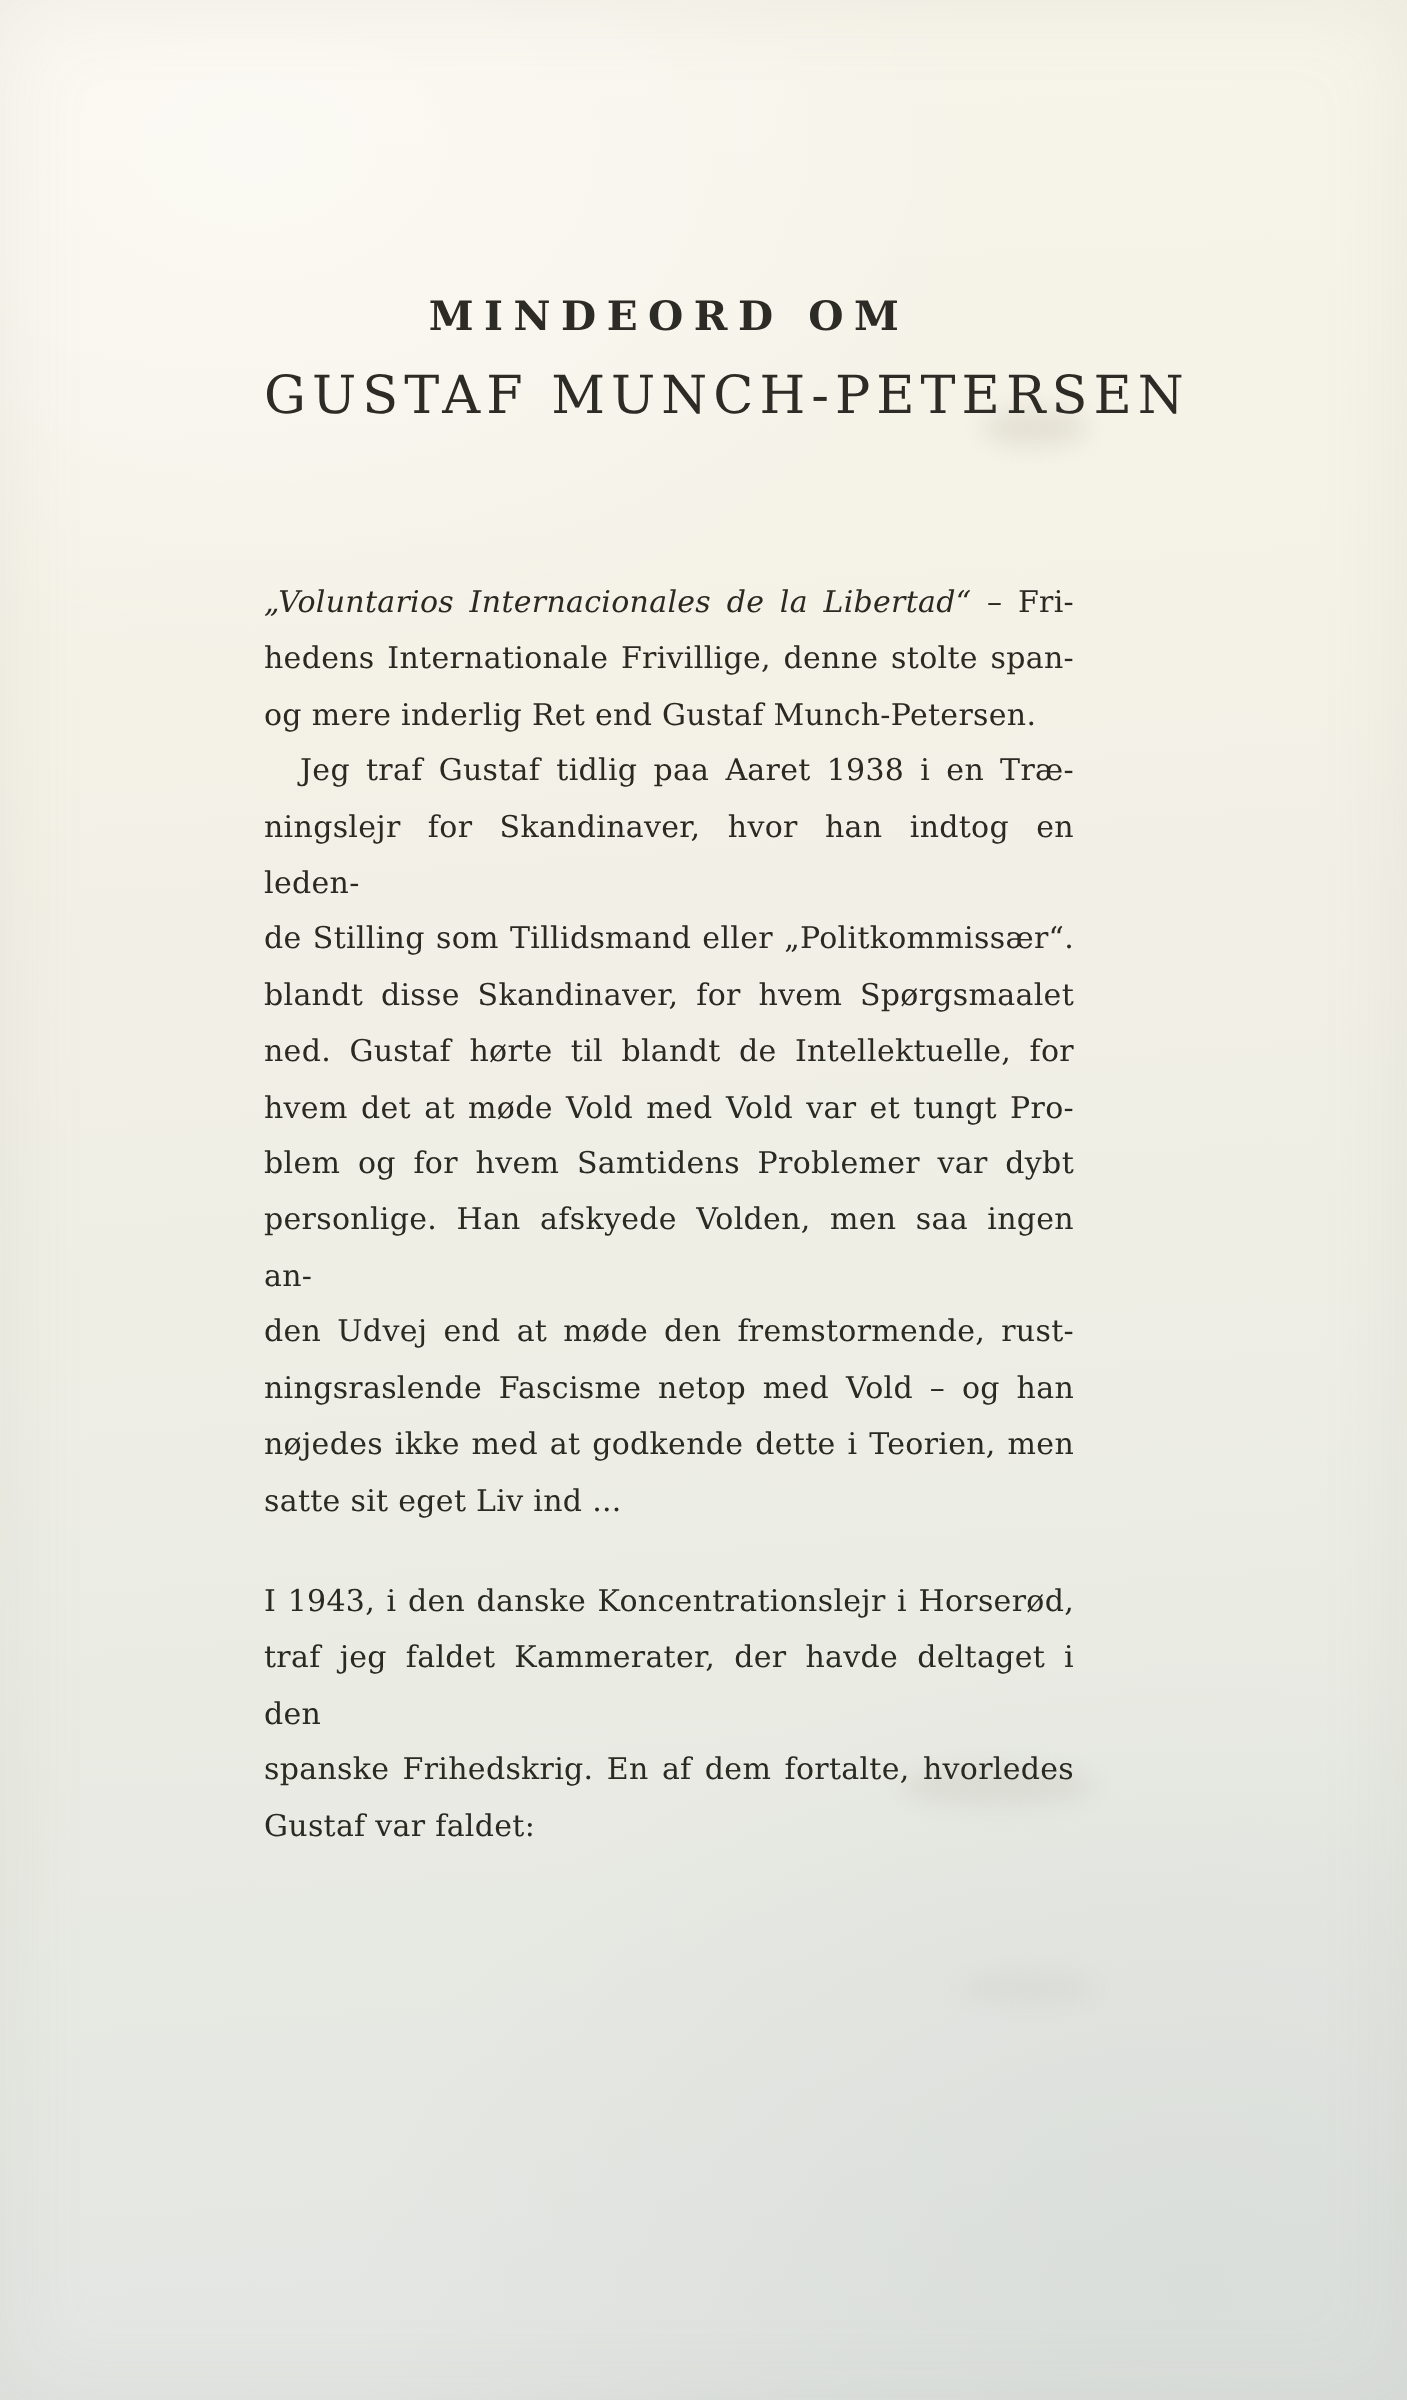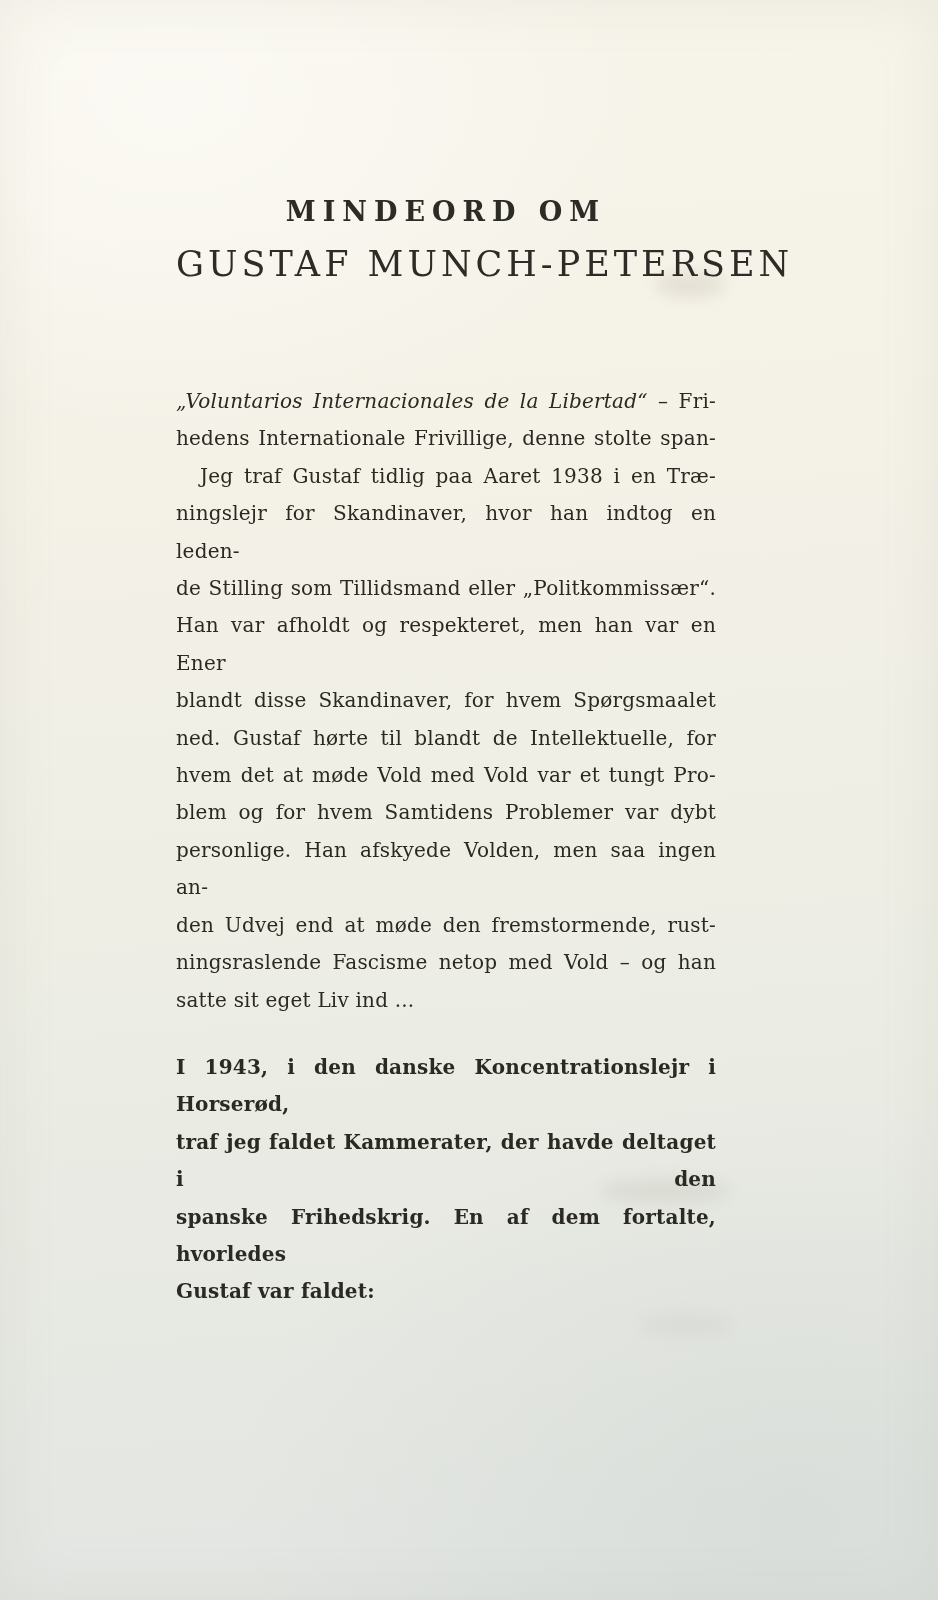--- a/index.html
+++ b/index.html
@@ -69,21 +69,20 @@
   }
   .line.no-justify {
     text-align: left;
     text-align-last: left;
   }
   .line.indent {
     text-indent: 24px;
   }
   .paragraph.spaced {
     margin-top: 30px;
-    font-weight: bold;
   }
   em { font-style: italic; }
 </style>
 </head>
 <body>
 
 <div class="page">
 
   <div class="smudge s1"></div>
   <div class="smudge s2"></div>
@@ -91,33 +90,34 @@
 
   <div class="title-block">
     <div class="title-line1">MINDEORD OM</div>
     <div class="title-line2">GUSTAF MUNCH-PETERSEN</div>
   </div>
 
   <div class="text-column" id="text-column">
       <div class="paragraph">
         <div class="line"><em>„Voluntarios Internacionales de la Libertad“</em><span> – Fri-</span></div>
         <div class="line"><span>hedens Internationale Frivillige, denne stolte span-</span></div>
+        <div class="line no-justify"><span>og mere inderlig Ret end Gustaf Munch-Petersen.</span></div>
       </div>
       <div class="paragraph">
         <div class="line indent"><span>Jeg traf Gustaf tidlig paa Aaret 1938 i en Træ-</span></div>
         <div class="line"><span>ningslejr for Skandinaver, hvor han indtog en leden-</span></div>
         <div class="line"><span>de Stilling som Tillidsmand eller „Politkommissær“.</span></div>
-        <div class="line"><span>Han var afholdt og respekteret, men han var en Ener</span></div>
         <div class="line"><span>blandt disse Skandinaver, for hvem Spørgsmaalet</span></div>
         <div class="line"><span>ned. Gustaf hørte til blandt de Intellektuelle, for</span></div>
         <div class="line"><span>hvem det at møde Vold med Vold var et tungt Pro-</span></div>
         <div class="line"><span>blem og for hvem Samtidens Problemer var dybt</span></div>
         <div class="line"><span>personlige. Han afskyede Volden, men saa ingen an-</span></div>
         <div class="line"><span>den Udvej end at møde den fremstormende, rust-</span></div>
         <div class="line"><span>ningsraslende Fascisme netop med Vold – og han</span></div>
+        <div class="line"><span>nøjedes ikke med at godkende dette i Teorien, men</span></div>
         <div class="line no-justify"><span>satte sit eget Liv ind ...</span></div>
       </div>
       <div class="paragraph spaced">
         <div class="line"><span>I 1943, i den danske Koncentrationslejr i Horserød,</span></div>
         <div class="line"><span>traf jeg faldet Kammerater, der havde deltaget i den</span></div>
         <div class="line"><span>spanske Frihedskrig. En af dem fortalte, hvorledes</span></div>
         <div class="line no-justify"><span>Gustaf var faldet:</span></div>
       </div>
     </div>
 

